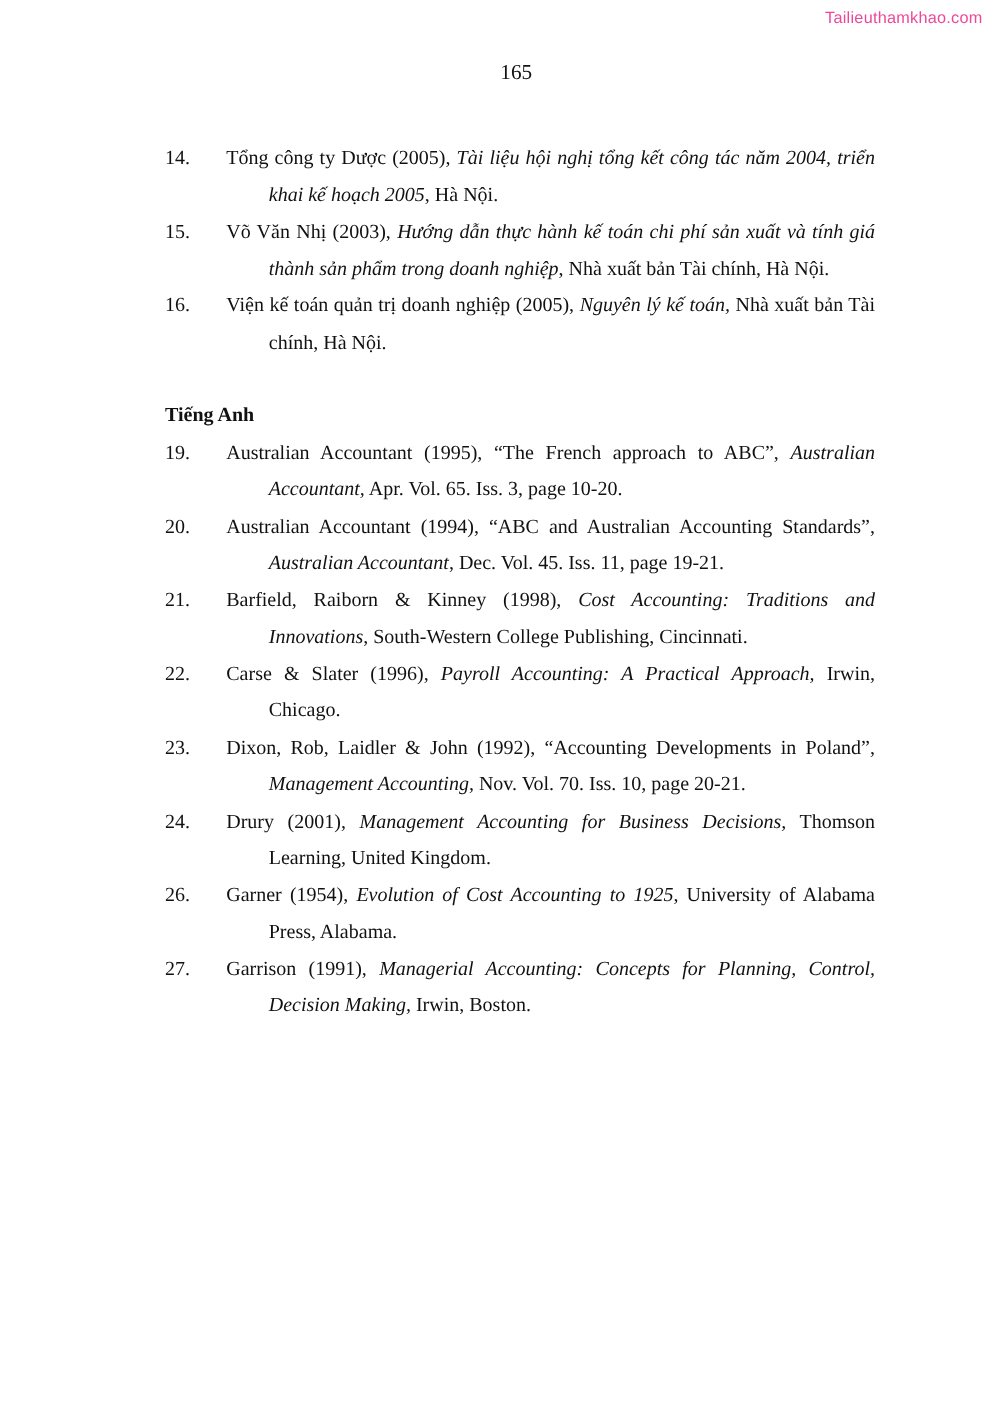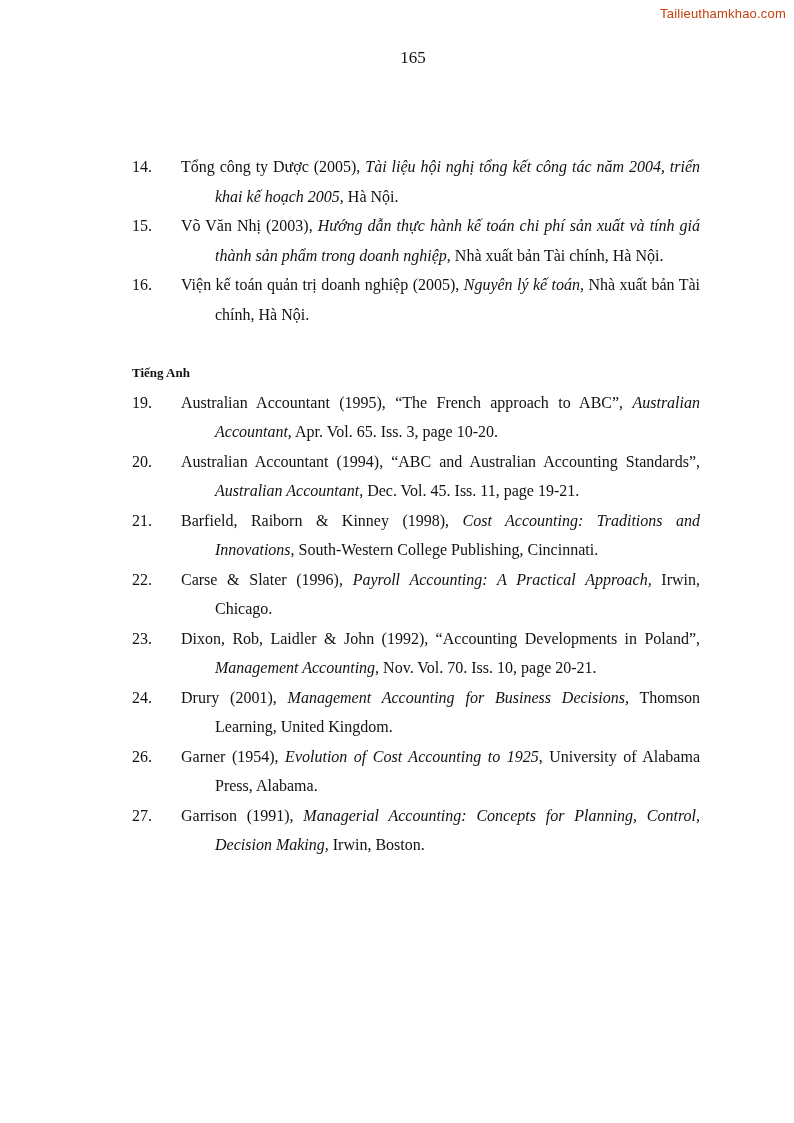--- a/index.html
+++ b/index.html
@@ -1,27 +1,27 @@
 <!DOCTYPE html>
 <html><head>
 <meta charset="utf-8">
 <style>
   html, body { margin: 0; padding: 0; background: #ffffff; }
   body { width: 794px; height: 1123px; position: relative; overflow: hidden;
          font-family: "Liberation Serif", "DejaVu Serif", serif; color: #111; }
   .watermark { position: absolute; top: 6px; right: 8px; font-family: "Liberation Sans", sans-serif;
-               font-size: 13px; color: #c2410c; letter-spacing: 0.2px; }
+               font-size: 13px; color: #ec4899; letter-spacing: 0.2px; }
   .page-number { position: absolute; top: 48px; left: 16px; width: 794px; text-align: center;
                  font-size: 17px; }
   .content { position: absolute; top: 112px; left: 132px; width: 568px; font-size: 16px;
-             line-height: 29.5px; margin-top: 40px; }
+             line-height: 29.5px; }
   .ref { position: relative; padding-left: 49px; text-align: justify; margin: 0; }
   .ref .num { position: absolute; left: 0; top: 0; }
   .ref .body { display: block; padding-left: 34px; text-indent: -34px; }
-  .section-heading { font-weight: bold; margin-top: 29px; margin-bottom: 0; font-size: 13px; }
+  .section-heading { font-weight: bold; margin-top: 29px; margin-bottom: 0; font-size: 16px; }
   i { font-style: italic; }
 </style>
 </head>
 <body>
 
 <div class="watermark">Tailieuthamkhao.com</div>
 <div class="page-number">165</div>
 
 <div class="content">
   <div id="refs-vn">

